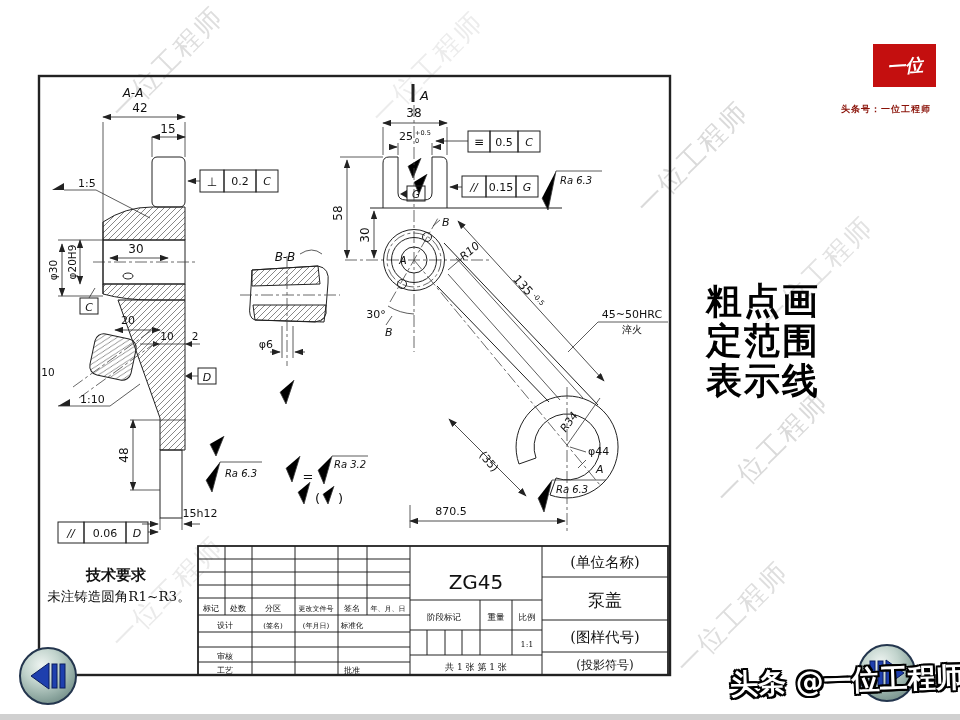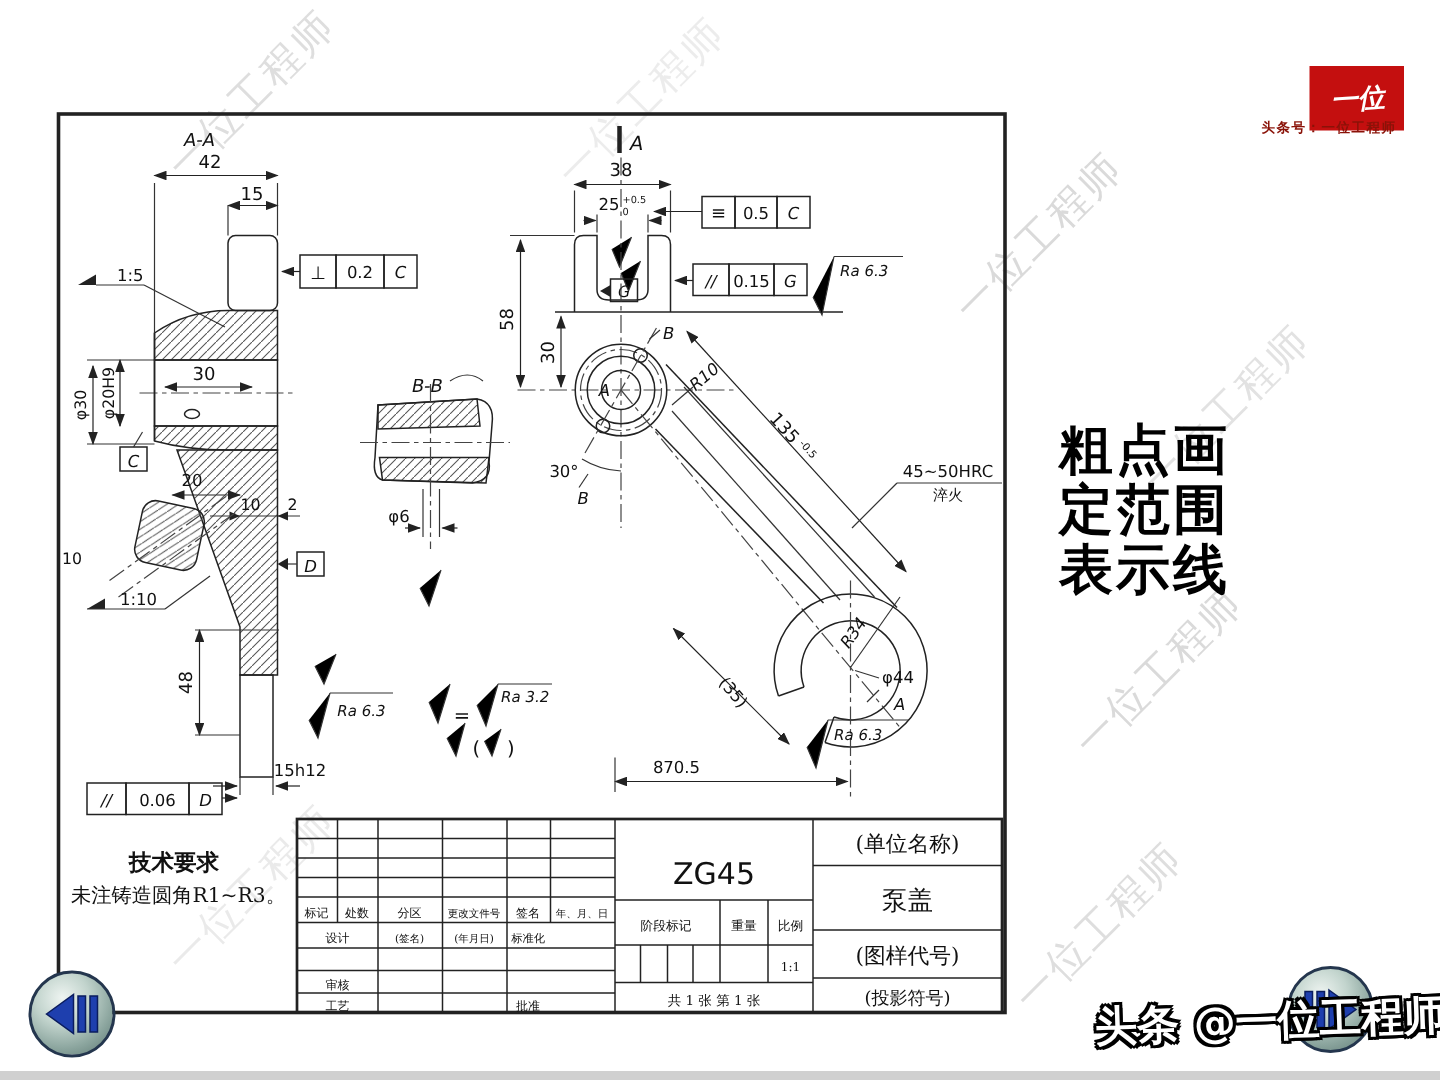--- a/index.html
+++ b/index.html
@@ -18,21 +18,21 @@
   .it{font-style:italic;}
   .ser{font-family:"DejaVu Serif",serif;}
   .tb line,.tb rect{stroke:#222;fill:none;}
   .note{position:absolute;left:706px;top:280px;z-index:3;color:#000;
         font-family:"DejaVu Serif",serif;font-size:36px;line-height:40px;font-weight:600;}
   .note span{display:block;letter-spacing:2px;}
   .logo{position:absolute;left:873px;top:44px;width:63px;height:43px;background:#c40f0f;
         z-index:3;display:flex;align-items:center;justify-content:center;}
   .logo-mark{color:#fff;font-size:18px;font-weight:bold;font-style:italic;
         font-family:"DejaVu Serif",serif;transform:rotate(-4deg);}
-  .logo-cap{position:absolute;left:841px;top:79px;width:110px;z-index:3;color:#8a1208;
+  .logo-cap{position:absolute;left:841px;top:103px;width:110px;z-index:3;color:#8a1208;
         font-size:9px;font-weight:bold;letter-spacing:1px;font-family:"DejaVu Serif",serif;}
   .credit{position:absolute;left:730px;top:662px;z-index:6;color:#fff;font-size:28px;
         font-weight:bold;white-space:nowrap;transform:rotate(-2deg);
         text-shadow:-2px -2px 0 #000,2px -2px 0 #000,-2px 2px 0 #000,2px 2px 0 #000,
                     0 -2px 0 #000,0 2px 0 #000,-2px 0 0 #000,2px 0 0 #000;}
   .nav{position:absolute;width:58px;height:58px;border-radius:50%;z-index:5;cursor:pointer;
        background:radial-gradient(circle at 38% 30%,#eef4f1 0%,#c2d4cd 35%,#8aa49d 68%,#5a7570 100%);
        border:2px solid #24364e;box-sizing:border-box;}
   .nav-prev{left:19px;top:647px;}
   .nav-next{left:858px;top:644px;z-index:4;}

